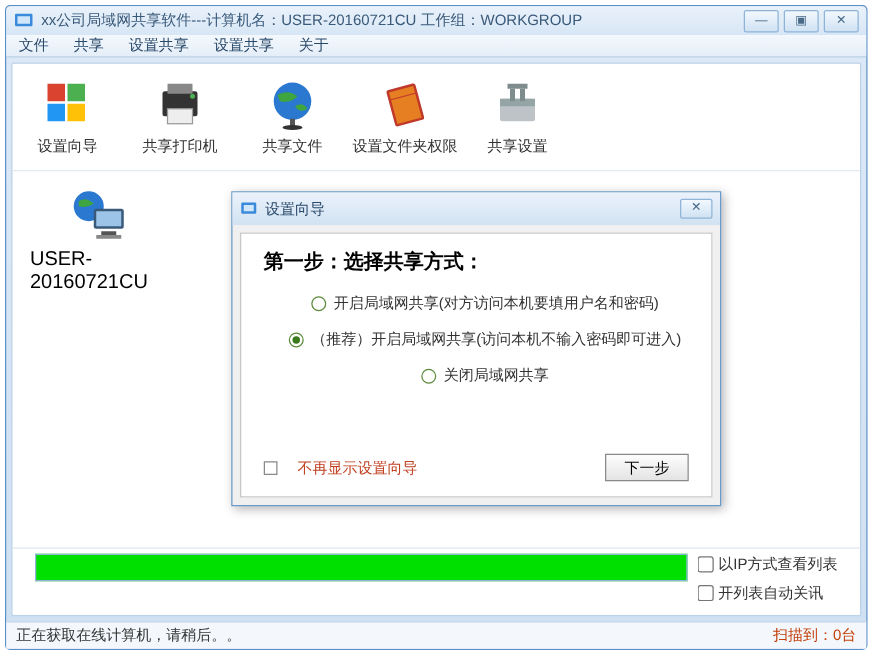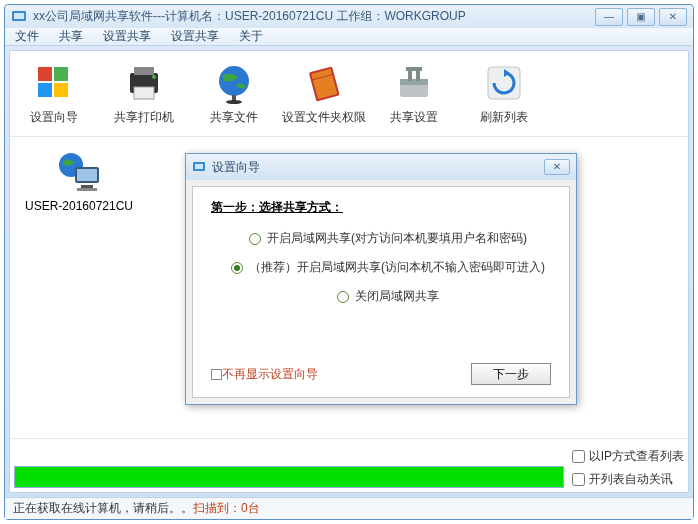--- a/index.html
+++ b/index.html
@@ -51,38 +51,38 @@
     border-bottom: 1px solid #e0e8f0;
   }
   .tool-item { display: flex; flex-direction: column; align-items: center; gap: 4px; cursor: default; width: 72px; }
   .tool-icon { width: 44px; height: 44px; display: flex; align-items: center; justify-content: center; }
   .tool-label { font-size: 12px; color: #333; white-space: nowrap; }
   
   .body-area { flex: 1; position: relative; padding: 6px; }
   
   .computer-item { display: flex; flex-direction: column; align-items: center; width: 110px; margin: 8px 8px; }
   .computer-item .ci-icon { width: 48px; height: 44px; }
-  .computer-item .ci-label { font-size: 12px; margin-top: 4px; }
+  .computer-item .ci-label { font-size: 16px; margin-top: 4px; }
   
   .bottom-bar {
     height: 54px; border-top: 1px solid #e0e8f0;
-    display: flex; align-items: flex-end; padding: 4px 4px; gap: 8px;
+    display: flex; align-items: flex-start; padding: 4px 18px; gap: 8px;
   }
   .progress {
     flex: 1; height: 22px; border: 1px solid #8fb4d8;
     background: #00e000;
   }
   .bottom-checks { display: flex; flex-direction: column; gap: 6px; font-size: 12px; }
   .bottom-checks label { display: flex; align-items: center; gap: 4px; color: #333; white-space: nowrap; }
   
   .statusbar {
     height: 22px; border-top: 1px solid #bcd2e8;
     display: flex; align-items: center; padding: 0 8px;
     background: #f4f8fd; font-size: 12px; color: #333;
-    justify-content: flex-start;
+    justify-content: space-between;
   }
   .statusbar .right { color: #c2410c; }
   
   
   .dialog {
     position: absolute;
     left: 185px; top: 153px;
     width: 392px; height: 252px;
     border: 1px solid #6a9ac8;
     background: #f0f0f0;
@@ -94,29 +94,29 @@
     background: linear-gradient(to bottom, #eaf2fb, #d2e2f2);
     padding: 0 6px;
   }
   .dlg-titlebar .dlg-icon { width: 14px; height: 14px; margin-right: 6px; }
   .dlg-titlebar .dlg-title { flex: 1; font-size: 12px; color: #2a4a6a; }
   .dlg-close { width: 26px; height: 16px; border: 1px solid #8fb4d8; background: linear-gradient(#f2f8fe,#d0e2f3); border-radius: 2px; font-size: 10px; text-align: center; line-height: 14px; color: #4a6a8a; }
   .dlg-body {
     flex: 1; margin: 6px; border: 1px solid #c8c8c8; background: #fff;
     padding: 12px 18px; display: flex; flex-direction: column;
   }
-  .dlg-step { font-weight: bold; margin-bottom: 14px; font-size: 12px; text-decoration: underline; }
+  .dlg-step { font-weight: bold; margin-bottom: 14px; font-size: 16px; }
   .radio-group { display: flex; flex-direction: column; gap: 12px; margin-left: 14px; align-items: center; }
   .radio-line { display: flex; align-items: center; gap: 6px; font-size: 12px; color: #333; }
   .radio { width: 12px; height: 12px; border: 1px solid #5a8a3a; border-radius: 50%; display: inline-flex; align-items: center; justify-content: center; }
   .radio.checked::after { content: ''; width: 6px; height: 6px; background: #3a7a1a; border-radius: 50%; }
   .dlg-footer { margin-top: auto; display: flex; align-items: center; justify-content: space-between; padding-top: 10px; }
-  .dlg-footer .cb-line { display: flex; align-items: center; gap: 0; color: #c04020; font-size: 12px; }
+  .dlg-footer .cb-line { display: flex; align-items: center; gap: 16px; color: #c04020; font-size: 12px; }
   .dlg-footer .cb { width: 11px; height: 11px; border: 1px solid #888; background: #fff; }
-  .next-btn { width: 80px; height: 22px; border: 1px solid #888; background: linear-gradient(#fdfdfd,#e4e4e4); font-size: 12px; text-align: center; line-height: 20px; cursor: default; }
+  .next-btn { width: 67px; height: 22px; border: 1px solid #888; background: linear-gradient(#fdfdfd,#e4e4e4); font-size: 12px; text-align: center; line-height: 20px; cursor: default; }
 </style>
 </head>
 <body>
 
 <div class="window">
 
   <div class="titlebar">
     <span class="app-icon">
       <svg viewBox="0 0 16 16">
           <rect x="1" y="2" width="14" height="10" rx="1" fill="#3a8adb"></rect>
@@ -195,30 +195,20 @@
           <svg viewBox="0 0 44 44">
               <rect x="8" y="18" width="28" height="18" rx="2" fill="#bdc3c7"></rect>
               <rect x="8" y="18" width="28" height="6" fill="#95a5a6"></rect>
               <rect x="16" y="10" width="4" height="10" fill="#7f8c8d"></rect>
               <rect x="24" y="10" width="4" height="10" fill="#7f8c8d"></rect>
               <rect x="14" y="6" width="16" height="4" fill="#7f8c8d"></rect>
             </svg>
         </span>
         <span class="tool-label">共享设置</span>
       </div>
-      <div class="tool-item">
-        <span class="tool-icon">
-          <svg viewBox="0 0 44 44">
-              <rect x="6" y="6" width="32" height="32" rx="4" fill="#ecf0f1" stroke="#bdc3c7"></rect>
-              <path d="M22 12 A10 10 0 1 1 12 22" fill="none" stroke="#2a78d0" stroke-width="3"></path>
-              <polygon points="22,8 22,16 28,12" fill="#2a78d0"></polygon>
-            </svg>
-        </span>
-        <span class="tool-label">刷新列表</span>
-      </div>
     </div>
 
     <div class="body-area">
       <div class="computer-item">
         <span class="ci-icon">
           <svg viewBox="0 0 48 44">
               <circle cx="16" cy="14" r="12" fill="#2a78d0"></circle>
               <path d="M8 10 Q14 6 20 12 Q14 16 8 14 Z" fill="#3fa53f"></path>
               <rect x="20" y="16" width="24" height="16" rx="2" fill="#3a5a7a"></rect>
               <rect x="22" y="18" width="20" height="12" fill="#9cc3e8"></rect>

